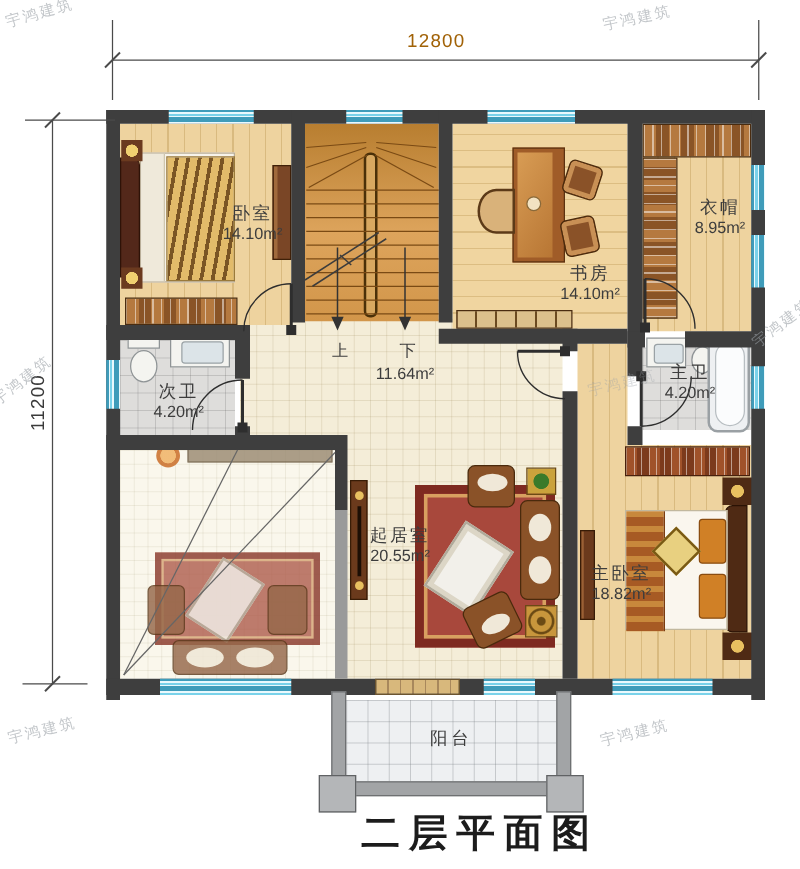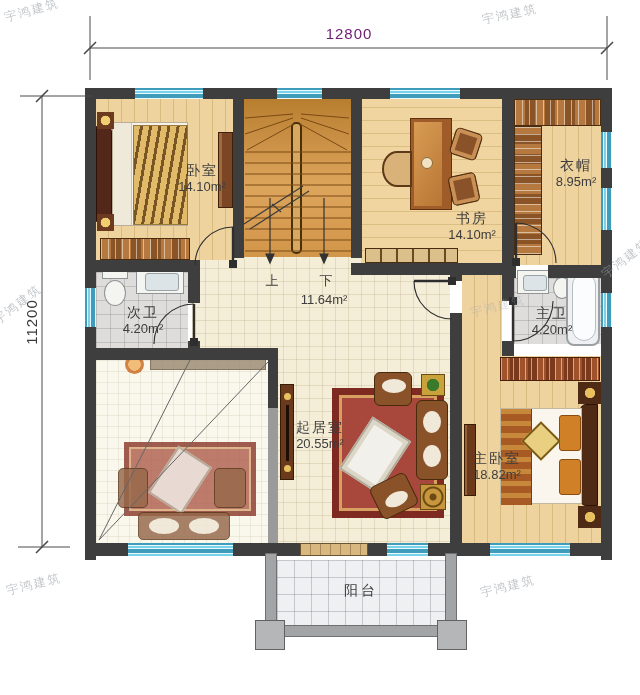--- a/index.html
+++ b/index.html
@@ -21,21 +21,21 @@
   .btile{background-color:#eef0f2;background-image:linear-gradient(rgba(120,125,130,.35) 1px,transparent 1px),linear-gradient(90deg,rgba(120,125,130,.35) 1px,transparent 1px);background-size:17px 17px;}
   .furn{position:absolute;z-index:20;box-sizing:border-box;}
   .hatchH{background:repeating-linear-gradient(90deg,rgba(255,255,255,.5) 0 1px,transparent 1px 7px),repeating-linear-gradient(90deg,#b5793f 0 10px,#8a5426 10px 20px);border:1px solid #4a2c10;}
   .hatchV{background:repeating-linear-gradient(0deg,rgba(255,255,255,.5) 0 1px,transparent 1px 7px),repeating-linear-gradient(0deg,#b5793f 0 10px,#8a5426 10px 20px);border:1px solid #4a2c10;}
   .hatchR{background:repeating-linear-gradient(90deg,rgba(255,255,255,.5) 0 1px,transparent 1px 6px),repeating-linear-gradient(90deg,#a0522a 0 9px,#7c3a1c 9px 18px);border:1px solid #48200c;}
   .white-fix{background:#f4f4f0;border:1px solid #8f9496;}
   .rlabel{position:absolute;z-index:50;transform:translate(-50%,-50%);text-align:center;color:#3d3d3d;white-space:nowrap;line-height:1.3;}
   .rlabel .nm{font-size:14px;letter-spacing:2px;}
   .rlabel .ar{font-size:13px;letter-spacing:0;}
   .small-lb{position:absolute;z-index:50;transform:translate(-50%,-50%);font-size:13px;color:#3d3d3d;white-space:nowrap;}
-  .dimtxt{position:absolute;z-index:50;transform:translate(-50%,-50%);font-size:15px;color:#701a75;letter-spacing:1px;}
+  .dimtxt{position:absolute;z-index:50;transform:translate(-50%,-50%);font-size:15px;color:#a16207;letter-spacing:1px;}
   .dimtxtV{position:absolute;z-index:50;transform:translate(-50%,-50%) rotate(-90deg);font-size:15px;color:#3a3a3a;letter-spacing:1px;}
   .wm{position:absolute;z-index:60;font-size:12px;color:#9aa0a6;opacity:.6;letter-spacing:2px;white-space:nowrap;}
   .title{position:absolute;z-index:50;transform:translate(-50%,-50%);font-family:"Liberation Serif",serif;font-weight:600;font-size:31px;color:#1c1c1c;letter-spacing:7px;white-space:nowrap;}
   svg.overlay{position:absolute;left:0;top:0;z-index:40;pointer-events:none;}
   .ghost{opacity:.82;}
 </style>
 </head>
 <body>
 
 <div id="canvas">
@@ -267,37 +267,38 @@
     <div class="ar">14.10m²</div>
   </div>
   <div class="rlabel" style="left:576px;top:174px">
     <div class="nm">衣帽</div>
     <div class="ar">8.95m²</div>
   </div>
   <div class="rlabel" style="left:143px;top:321px">
     <div class="nm">次卫</div>
     <div class="ar">4.20m²</div>
   </div>
-  <div class="rlabel" style="left:552px;top:322px">
+  <div class="rlabel" style="left:552px;top:306px">
     <div class="nm">主卫</div>
     <div class="ar">4.20m²</div>
   </div>
   <div class="small-lb" style="left:272px;top:281px">上</div>
   <div class="small-lb" style="left:326px;top:281px">下</div>
   <div class="small-lb" style="left:324px;top:299px">11.64m²</div>
   <div class="rlabel" style="left:320px;top:436px">
     <div class="nm">起居室</div>
     <div class="ar">20.55m²</div>
   </div>
   <div class="rlabel" style="left:497px;top:467px">
     <div class="nm">主卧室</div>
     <div class="ar">18.82m²</div>
   </div>
   <div class="small-lb" style="left:361px;top:591px;font-size:14px;letter-spacing:3px">阳台</div>
 
+  <div class="title" style="left:384px;top:667px">二层平面图</div>
 
   <div class="wm" style="left:4px;top:2px;transform:rotate(-16deg)">宇鸿建筑</div>
   <div class="wm" style="left:482px;top:6px;transform:rotate(-12deg)">宇鸿建筑</div>
   <div class="wm" style="left:-10px;top:296px;transform:rotate(-38deg)">宇鸿建筑</div>
   <div class="wm" style="left:598px;top:250px;transform:rotate(-38deg)">宇鸿建筑</div>
   <div class="wm" style="left:470px;top:298px;transform:rotate(-14deg);opacity:.35">宇鸿建筑</div>
   <div class="wm" style="left:6px;top:576px;transform:rotate(-14deg)">宇鸿建筑</div>
   <div class="wm" style="left:480px;top:578px;transform:rotate(-14deg)">宇鸿建筑</div>
 
 </div>

